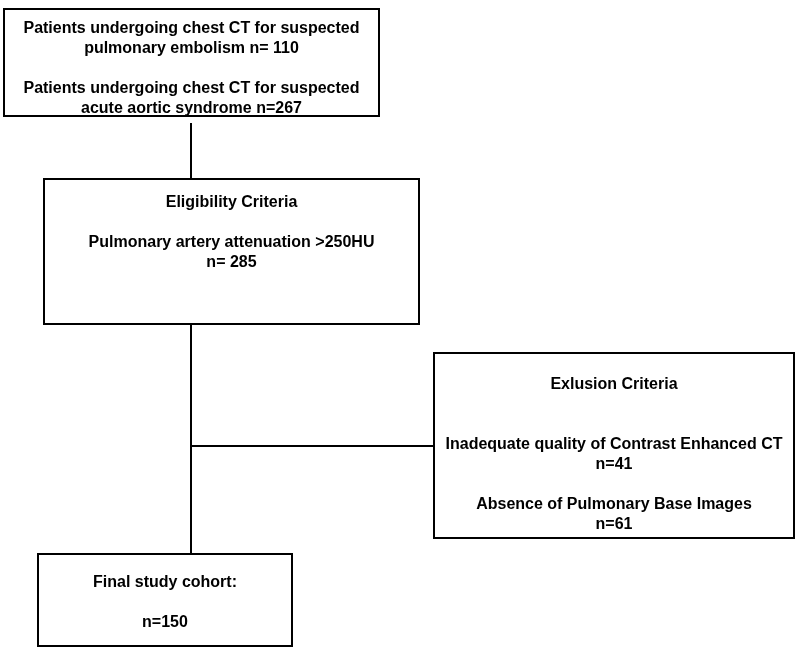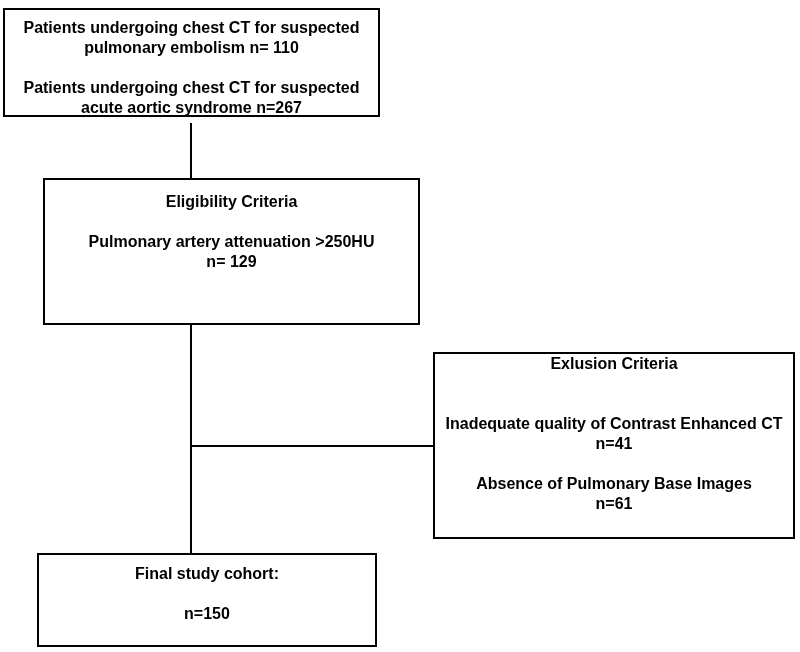--- a/index.html
+++ b/index.html
@@ -28,22 +28,22 @@
   }
   .fbox .ln { height: 20px; white-space: nowrap; }
   .sp20 { height: 20px; }
   .sp40 { height: 40px; }
   .connector {
     position: absolute;
     background: var(--line, #000000);
   }
   #box-recruitment { left: 3px;   top: 8px;   width: 377px; height: 109px; padding-top: 8px; }
   #box-eligibility { left: 3px;   top: 178px; width: 377px; height: 147px; padding-top: 12px; margin-left: 40px; }
-  #box-exclusion   { left: 433px; top: 352px; width: 362px; height: 187px; padding-top: 0; }
-  #box-final       { left: 37px;  top: 553px; width: 340px; height: 94px;  padding-top: 9px; }
+  #box-exclusion   { left: 433px; top: 352px; width: 362px; height: 187px; padding-top: 20px; }
+  #box-final       { left: 37px;  top: 553px; width: 256px; height: 94px;  padding-top: 17px; }
   #conn-v-top    { left: 190px; top: 123px; width: 2px;   height: 55px; }
   #conn-v-main   { left: 190px; top: 325px; width: 2px;   height: 228px; }
   #conn-h-branch { left: 191px; top: 445px; width: 242px; height: 2px; }
 </style>
 </head>
 <body>
 
 <div class="canvas" style="--bg: #ffffff; --line: #000000; --fg: #000000;">
 
   <div class="fbox" id="box-recruitment">
@@ -53,21 +53,21 @@
     <div class="ln">Patients undergoing chest CT for suspected</div>
     <div class="ln">acute aortic syndrome n=267</div>
   </div>
 
   <div class="connector" id="conn-v-top"></div>
 
   <div class="fbox" id="box-eligibility">
     <div class="ln">Eligibility Criteria</div>
     <div class="sp20"></div>
     <div class="ln">Pulmonary artery attenuation &gt;250HU</div>
-    <div class="ln">n= 129</div>
+    <div class="ln">n= 285</div>
   </div>
 
   <div class="connector" id="conn-v-main"></div>
   <div class="connector" id="conn-h-branch"></div>
 
   <div class="fbox" id="box-exclusion">
     <div class="ln">Exlusion Criteria</div>
     <div class="sp40"></div>
     <div class="ln">Inadequate quality of Contrast Enhanced CT</div>
     <div class="ln">n=41</div>

